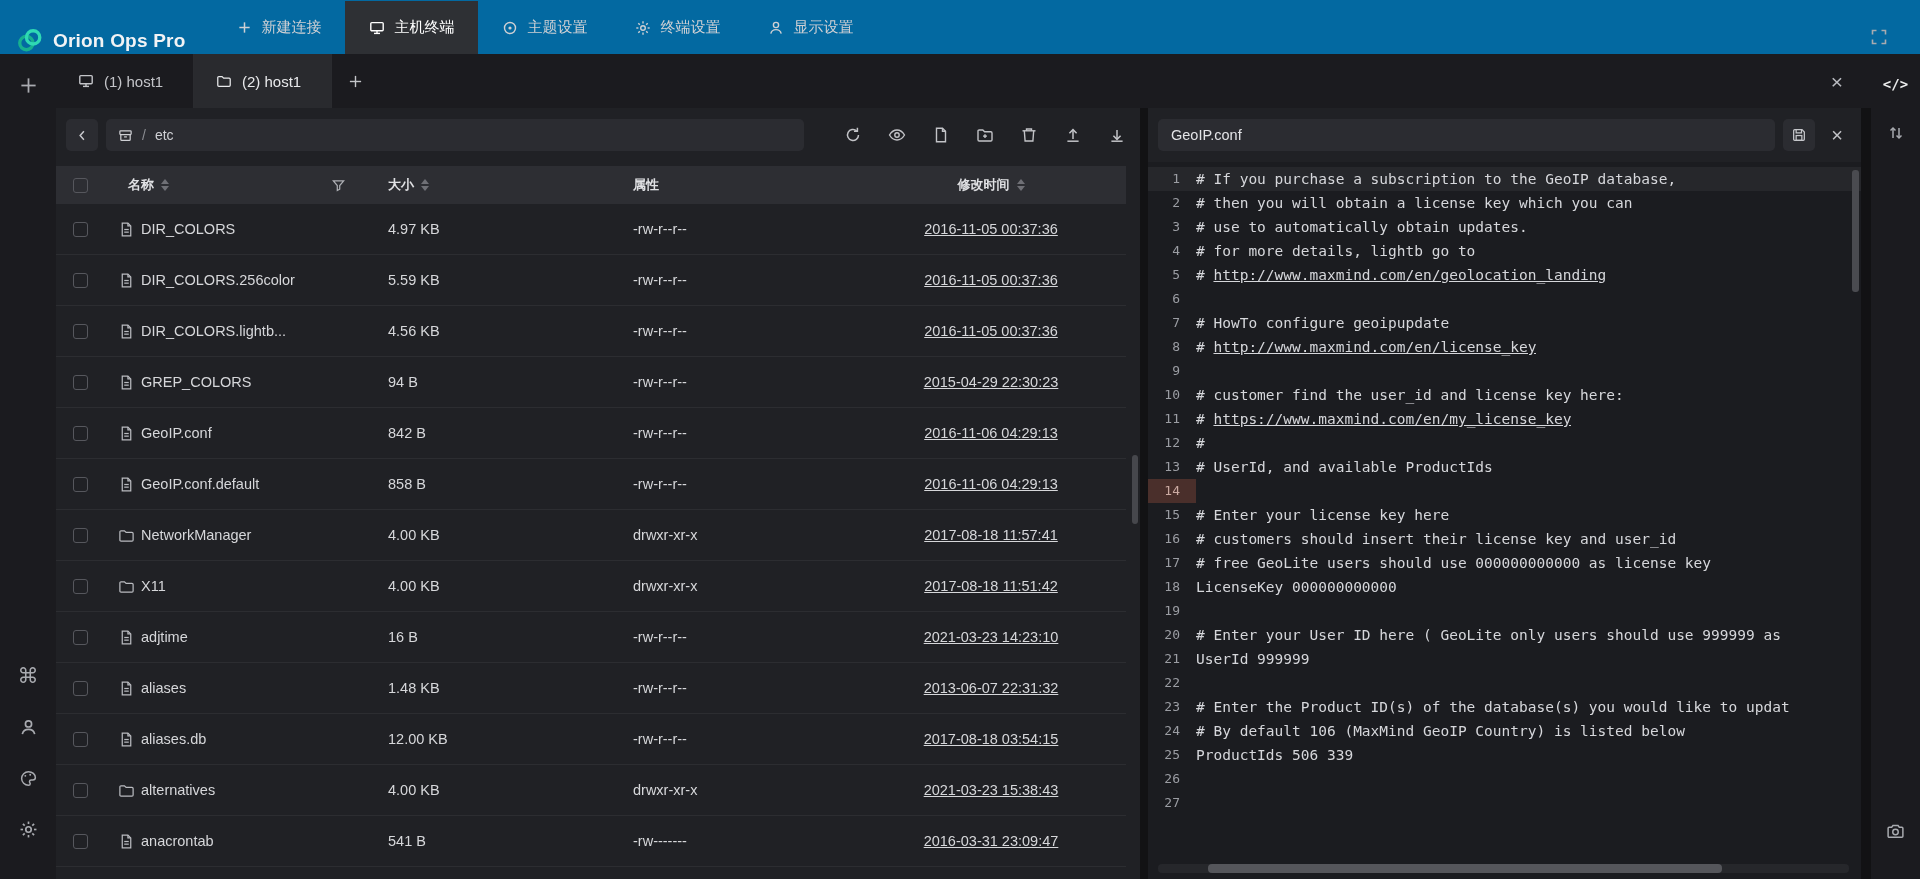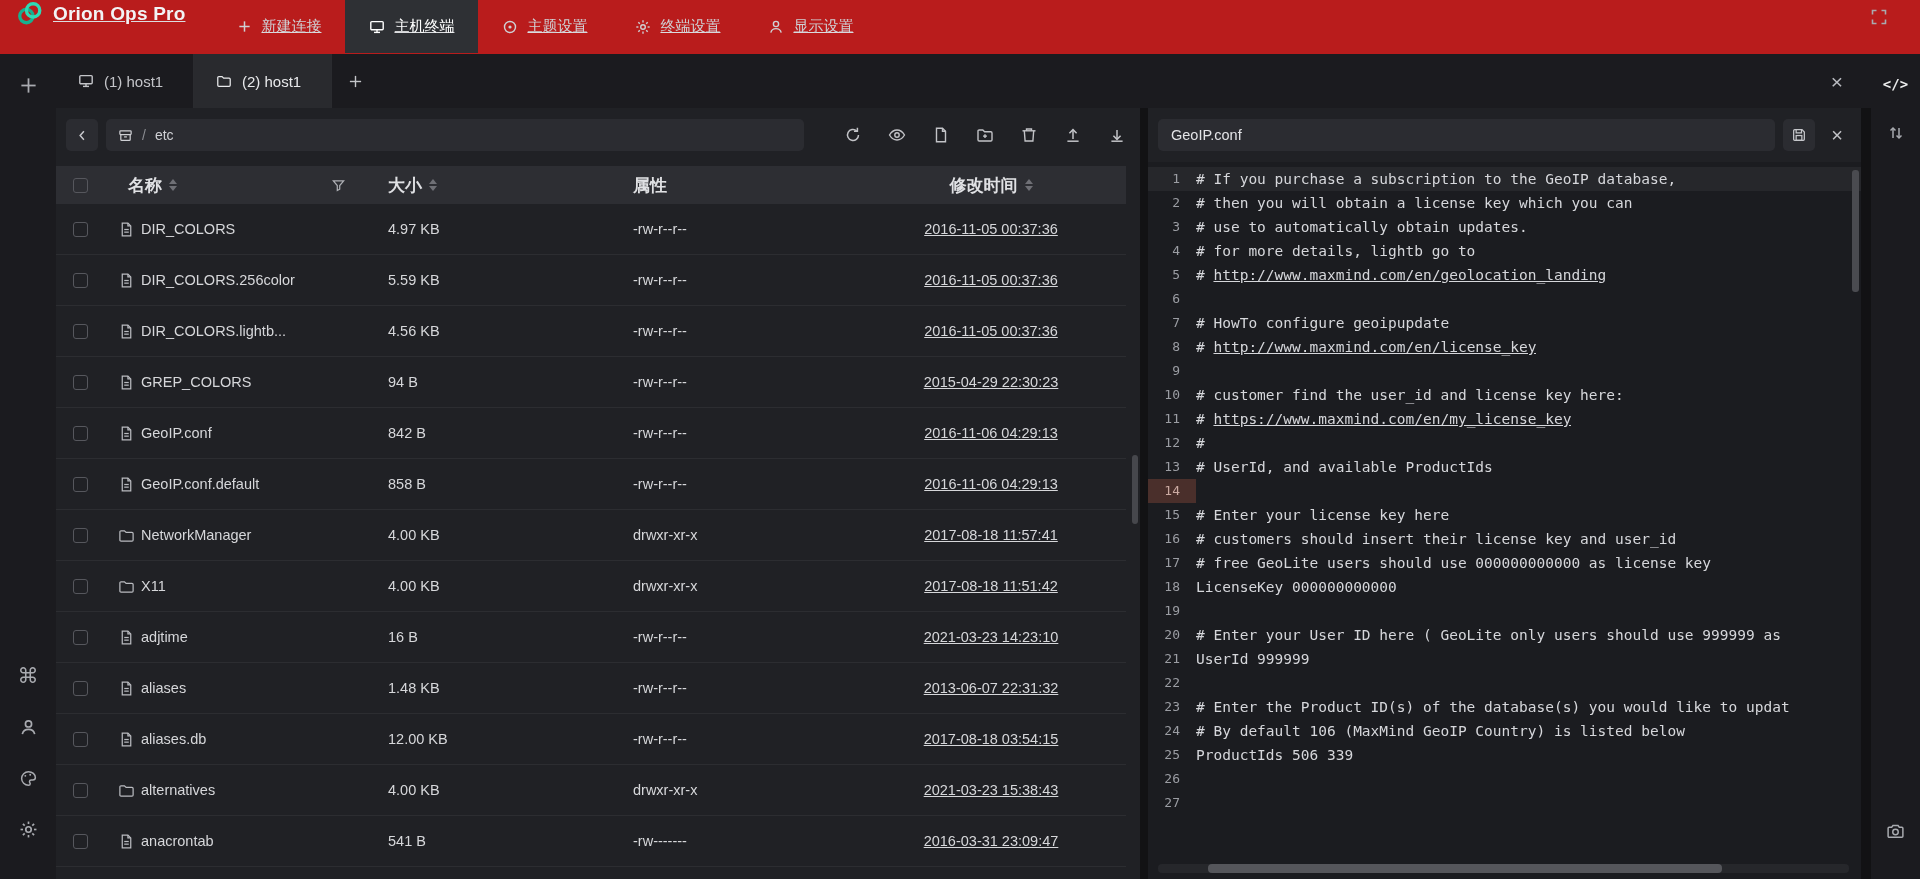--- a/index.html
+++ b/index.html
@@ -1,20 +1,20 @@
 <!DOCTYPE html>
 <html><head>
 <meta charset="utf-8">
 <style>
   * { margin:0; padding:0; box-sizing:border-box; }
   html,body { width:1920px; height:879px; overflow:hidden; background:#121214;
     font-family:"Liberation Sans","DejaVu Sans",sans-serif; color:#dcdde0; }
 
   
-  .topbar { height:54px; background:#b91c1c; display:flex; align-items:flex-start;text-decoration:underline; }
+  .topbar { height:54px; background:#0369a1; display:flex; align-items:flex-end; }
   .brand { display:flex; align-items:center; gap:10px; padding:0 28px 0 16px; }
   .brand-title { font-size:19px; font-weight:bold; color:#f2f3f5; letter-spacing:.2px; }
   .menu { display:flex; align-items:stretch; }
   .menu-item { display:flex; align-items:center; gap:9px; padding:17px 24px; font-size:15px; color:#cfd0d4; cursor:pointer; }
   .menu-item.active { background:#2e3034; color:#ffffff; }
   .mi-icon { display:flex; align-items:center; }
   .topbar-right { margin-left:auto; display:flex; align-items:center; padding-right:24px; color:#c6c7cb; }
 
   
   .app-body { display:flex; height:825px; }
@@ -45,21 +45,21 @@
   .file-panel { width:1084px; background:#202125; display:flex; flex-direction:column; position:relative; overflow:hidden; }
   .fm-toolbar { display:flex; align-items:center; gap:8px; margin:10px 14px 0 10px; height:34px; }
   .fm-back { width:32px; height:32px; border-radius:5px; background:#2b2c31; display:flex; align-items:center; justify-content:center; color:#c6c7cb; cursor:pointer; flex:0 0 auto; }
   .fm-breadcrumb { flex:0 0 698px; height:32px; background:#2b2c31; border-radius:5px; display:flex; align-items:center; gap:9px; padding:0 12px; font-size:14px; color:#cfd0d4; }
   .fm-crumb-sep { color:#8b8d92; }
   .fm-actions { margin-left:auto; display:flex; align-items:center; gap:26px; }
   .fm-action { color:#c2c3c7; display:flex; cursor:pointer; }
 
   .fm-table { flex:1; margin:14px 14px 0 0; overflow:hidden; }
   .grid-cols { display:grid; grid-template-columns:48px 262px 245px 245px 1fr; align-items:center; }
-  .fm-header { height:38px; background:#2d2e33; font-size:17px; font-weight:600; color:#e0e1e4; }
+  .fm-header { height:38px; background:#2d2e33; font-size:13px; font-weight:600; color:#e0e1e4; }
   .h-name { display:flex; align-items:center; padding-left:24px; }
   .h-size { display:flex; align-items:center; padding-left:22px; }
   .h-attrs { padding-left:22px; }
   .h-time { display:flex; align-items:center; justify-content:center; }
   .sort { display:inline-flex; flex-direction:column; gap:2px; margin-left:7px; cursor:pointer; }
   .sort i { width:0; height:0; border-left:4px solid transparent; border-right:4px solid transparent; display:block; }
   .sort .up { border-bottom:5px solid #6f7076; }
   .sort .down { border-top:5px solid #6f7076; }
   .funnel { margin-left:auto; margin-right:20px; color:#aeb0b5; display:flex; cursor:pointer; }
 

